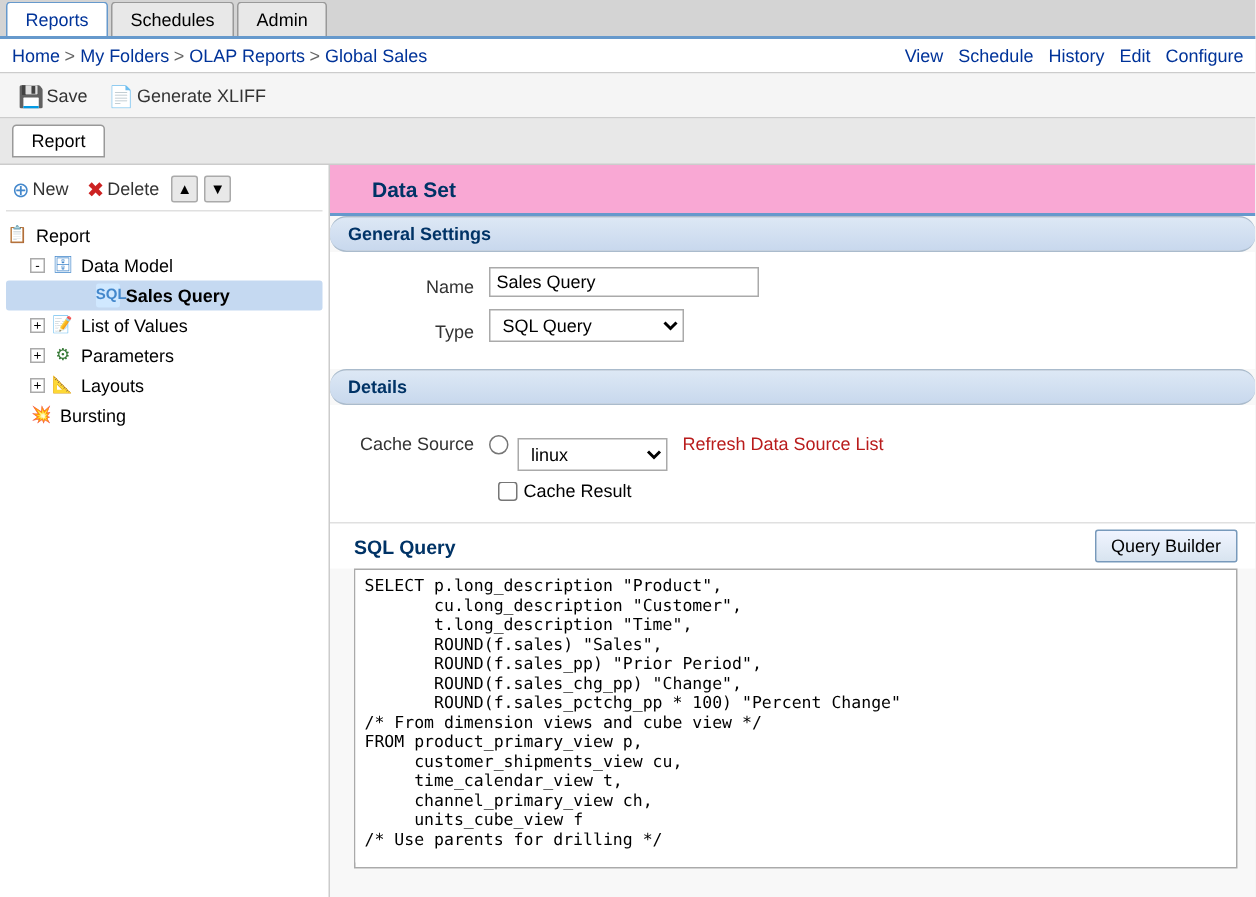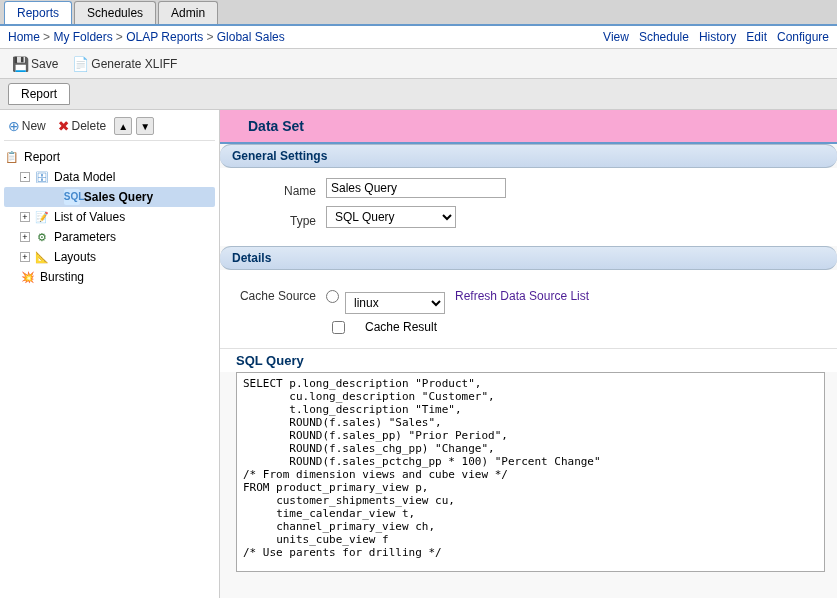--- a/index.html
+++ b/index.html
@@ -64,22 +64,22 @@
     .form-input { border: 1px solid #aaa; padding: 2px 4px; font-size: 12px; width: 180px; background: white; }
     .form-select-wrap { display: flex; align-items: center; gap: 2px; }
     .form-select { border: 1px solid #aaa; padding: 2px 4px; font-size: 12px; width: 130px; background: white; }
 
     .details-area { padding: 8px 16px 8px 16px; background: white; }
     .datasource-row { display: flex; align-items: center; margin-bottom: 6px; }
     .datasource-label { width: 90px; text-align: right; padding-right: 10px; color: #333; }
     .radio-group { display: flex; flex-direction: column; gap: 4px; }
     .radio-row { display: flex; align-items: center; gap: 6px; }
     .datasource-select { border: 1px solid #aaa; padding: 2px 4px; font-size: 12px; background: white; width: 100px; margin-top: 14px; }
-    .refresh-link { color: #4c1d95; text-decoration: none; cursor: pointer; font-size: 12px; margin-left: 4px; }
-    .cache-row { display: flex; align-items: center; gap: 20px; margin-left: 96px; margin-bottom: 6px; }
+    .refresh-link { color: #b91c1c; text-decoration: none; cursor: pointer; font-size: 12px; margin-left: 4px; }
+    .cache-row { display: flex; align-items: center; gap: 4px; margin-left: 96px; margin-bottom: 6px; }
 
     
     .sql-header-row { display: flex; justify-content: space-between; align-items: center; padding: 4px 12px 4px 16px; background: white; border-top: 1px solid #e0e0e0; }
     .sql-label { font-weight: bold; font-size: 13px; color: #003366; }
     .query-builder-btn { border: 1px solid #7799bb; background: linear-gradient(to bottom, #f0f4ff, #d8e4f0); padding: 3px 10px; font-size: 12px; cursor: pointer; border-radius: 2px; }
 
     .sql-area-wrap { position: relative; margin: 0 12px 8px 16px; border: 1px solid #aaa; background: white; }
     .sql-textarea { width: 100%; height: 195px; border: none; padding: 4px 6px; font-family: monospace; font-size: 11px; resize: none; background: white; outline: none; overflow-y: scroll; }
   </style>
 </head>
@@ -220,20 +220,21 @@
         </div>
         <div class="cache-row">
           <input type="checkbox" style="">
           <span>Cache Result</span>
         </div>
       </div>
     </div>
 
     <div class="sql-header-row">
       <span class="sql-label">SQL Query</span>
+      <button class="query-builder-btn">Query Builder</button>
     </div>
     <div class="sql-area-wrap">
       <textarea class="sql-textarea" spellcheck="false" style="">SELECT p.long_description "Product",
        cu.long_description "Customer",
        t.long_description "Time",
        ROUND(f.sales) "Sales",
        ROUND(f.sales_pp) "Prior Period",
        ROUND(f.sales_chg_pp) "Change",
        ROUND(f.sales_pctchg_pp * 100) "Percent Change"
 /* From dimension views and cube view */

